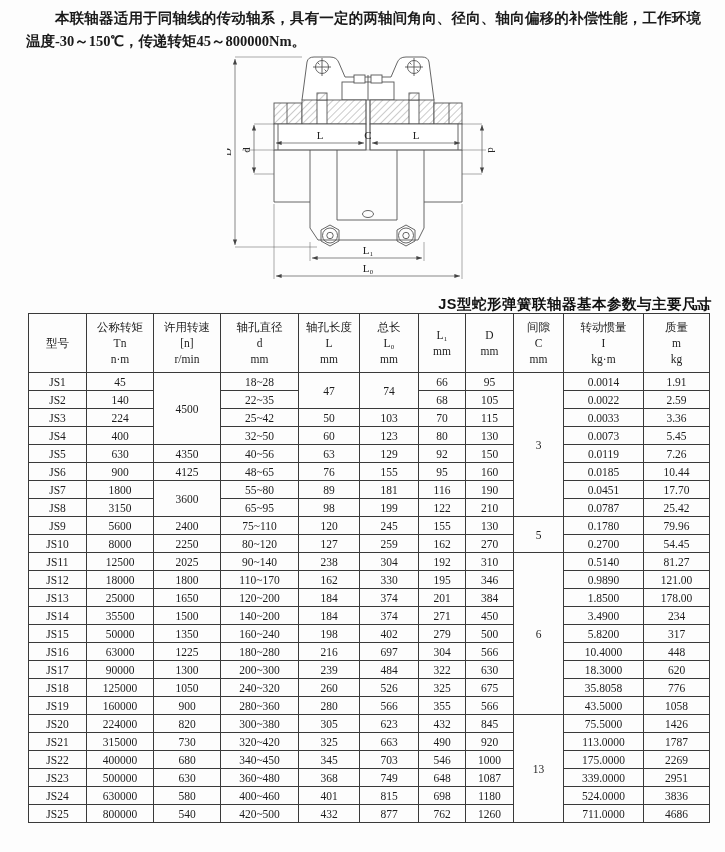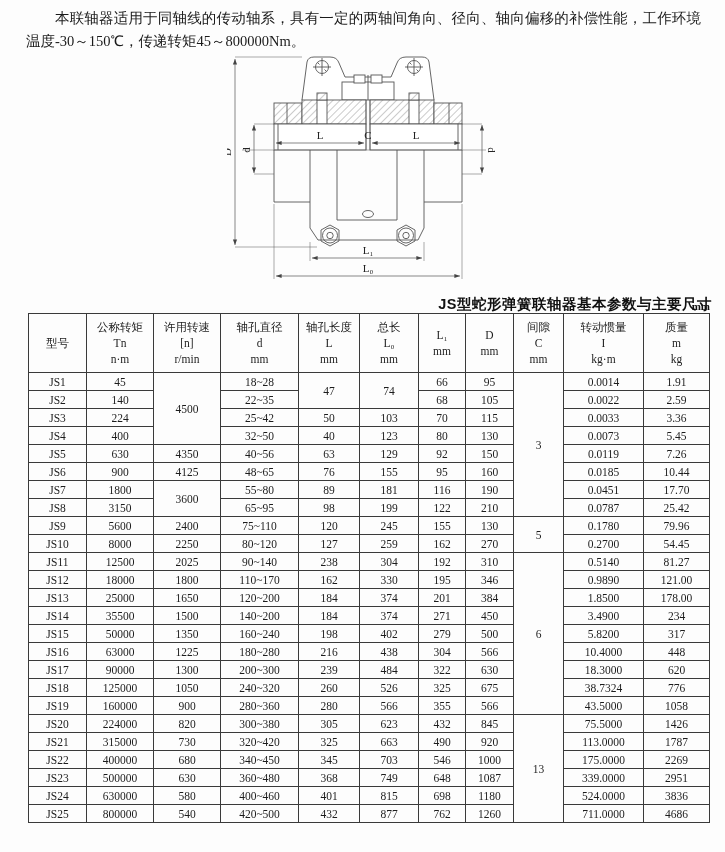--- a/index.html
+++ b/index.html
@@ -4,21 +4,21 @@
 <style>
   html,body{margin:0;padding:0;}
   body{
     width:725px;height:852px;background:#fdfdfd;
     font-family:"Liberation Serif", serif;color:#1a1a1a;
     position:relative;overflow:hidden;
   }
   .intro{
     margin:7px 24px 0 26px;
     font-size:14.5px;line-height:1.62;
-    text-indent:2em;text-align:justify;
+    text-indent:2em;text-align:justify;font-weight:bold;
   }
   .figure{
     position:absolute;left:227px;top:50px;width:274px;height:244px;
   }
   .figure svg{display:block;}
   .title-row{
     position:absolute;top:295px;left:28px;width:684px;height:17px;
   }
   .table-title{
     text-align:right;font-family:"Liberation Sans", sans-serif;
@@ -296,21 +296,21 @@
           <td>103</td>
           <td>70</td>
           <td>115</td>
           <td>0.0033</td>
           <td>3.36</td>
         </tr>
         <tr>
           <td>JS4</td>
           <td>400</td>
           <td>32~50</td>
-          <td>40</td>
+          <td>60</td>
           <td>123</td>
           <td>80</td>
           <td>130</td>
           <td>0.0073</td>
           <td>5.45</td>
         </tr>
         <tr>
           <td>JS5</td>
           <td>630</td>
           <td>4350</td>
@@ -442,21 +442,21 @@
           <td>500</td>
           <td>5.8200</td>
           <td>317</td>
         </tr>
         <tr>
           <td>JS16</td>
           <td>63000</td>
           <td>1225</td>
           <td>180~280</td>
           <td>216</td>
-          <td>438</td>
+          <td>697</td>
           <td>304</td>
           <td>566</td>
           <td>10.4000</td>
           <td>448</td>
         </tr>
         <tr>
           <td>JS17</td>
           <td>90000</td>
           <td>1300</td>
           <td>200~300</td>
@@ -469,21 +469,21 @@
         </tr>
         <tr>
           <td>JS18</td>
           <td>125000</td>
           <td>1050</td>
           <td>240~320</td>
           <td>260</td>
           <td>526</td>
           <td>325</td>
           <td>675</td>
-          <td>38.7324</td>
+          <td>35.8058</td>
           <td>776</td>
         </tr>
         <tr>
           <td>JS19</td>
           <td>160000</td>
           <td>900</td>
           <td>280~360</td>
           <td>280</td>
           <td>566</td>
           <td>355</td>

